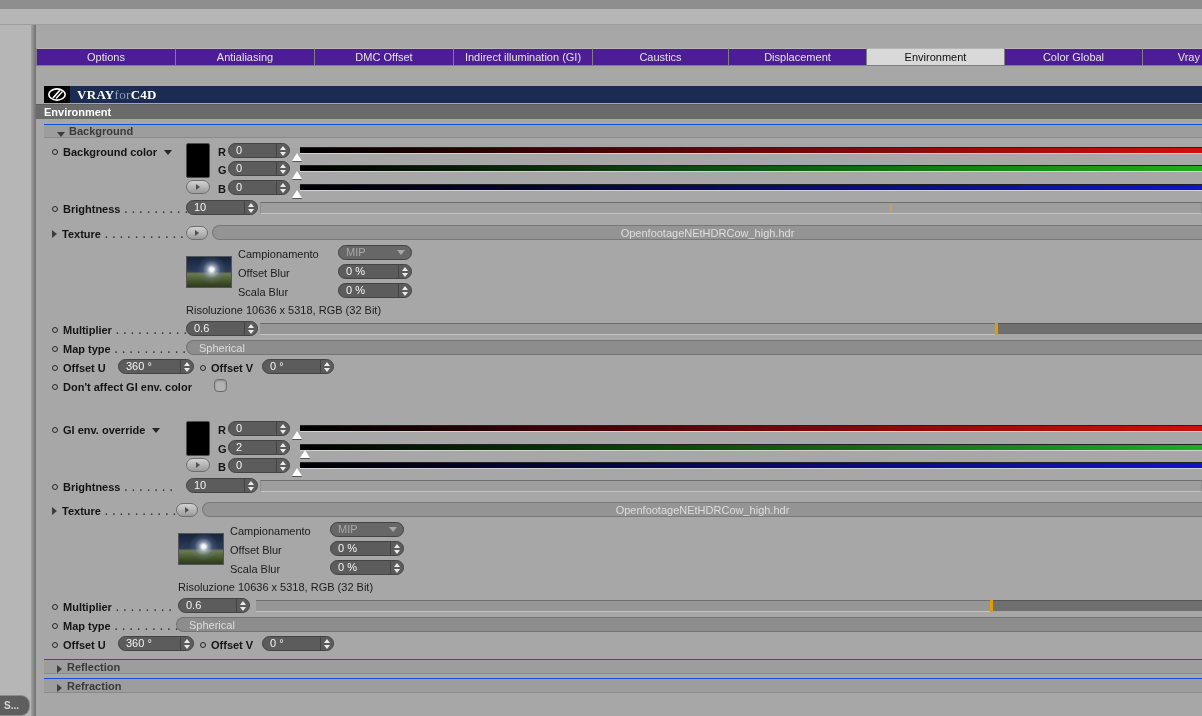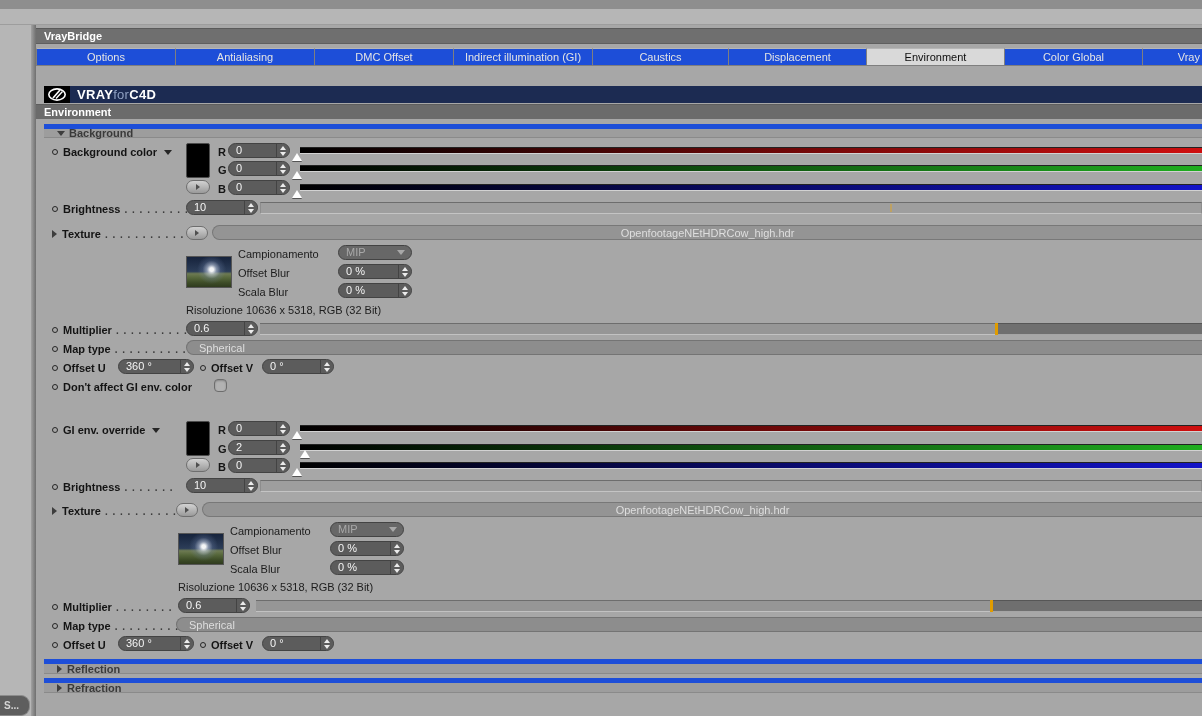--- a/index.html
+++ b/index.html
@@ -2,31 +2,31 @@
 <html><head>
 <meta charset="utf-8">
 <style>
   html,body{margin:0;padding:0;}
   body{font-family:"Liberation Sans",sans-serif;background:#b5b5b5;}
   #root{position:relative;width:1202px;height:716px;overflow:hidden;background:#b5b5b5;}
   .abs{position:absolute;box-sizing:border-box;}
   .panel{background:#a7a7a7;}
   .titlebar{background:#6f6f6f;border-top:1px solid #5a5a5a;border-bottom:1px solid #5f5f5f;color:#fff;font-weight:bold;font-size:11px;display:flex;align-items:center;padding-left:8px;}
   .tabsrow{display:flex;}
-  .tab{background:#1d4ed8;border:1px solid #7f7f7f;border-top-color:#b6b6b6;border-left:none;color:#e4e4e4;font-size:11px;display:flex;align-items:center;justify-content:center;box-sizing:border-box;white-space:nowrap;overflow:hidden;}
+  .tab{background:#4c1d95;border:1px solid #7f7f7f;border-top-color:#b6b6b6;border-left:none;color:#e4e4e4;font-size:11px;display:flex;align-items:center;justify-content:center;box-sizing:border-box;white-space:nowrap;overflow:hidden;}
   .tab:first-child{border-left:1px solid #7f7f7f;}
   .tab.sel{background:#d9d9d9;color:#0d0d0d;}
   .logobar{background:#1c2b52;display:flex;align-items:center;}
   .logobox{width:26px;height:17px;background:#000;display:flex;align-items:center;justify-content:center;margin-right:7px;}
-  .brand{font-size:13px;letter-spacing:.3px;}
+  .brand{font-size:13px;letter-spacing:.3px;font-family:Liberation Serif, serif;}
   .brand .b1{color:#fff;font-weight:bold;}
   .brand .b2{color:#8fa0c2;font-weight:normal;}
   .brand .b3{color:#fff;font-weight:bold;}
   .widehdr{background:#6b6b6b;border-top:1px solid #5e5e5e;color:#fff;font-weight:bold;font-size:11px;display:flex;align-items:center;padding-left:8px;}
-  .secthdr{background:#9d9d9d;border-top:5px solid #1d4ed8;border-bottom:1px solid #8a8a8a;color:#3a3a3a;font-weight:bold;font-size:11px;display:flex;align-items:center;padding-left:13px;}
+  .secthdr{background:#9d9d9d;border-top:1px solid #1d4ed8;border-bottom:1px solid #8a8a8a;color:#3a3a3a;font-weight:bold;font-size:11px;display:flex;align-items:flex-end;padding-left:13px;}
   .tri-open{width:0;height:0;border-left:4px solid transparent;border-right:4px solid transparent;border-top:5px solid #3d3d3d;margin-right:4px;}
   .tri-closed{width:0;height:0;border-top:4px solid transparent;border-bottom:4px solid transparent;border-left:5px solid #3d3d3d;margin-right:5px;}
   .lbl{font-weight:bold;font-size:11px;color:#141414;white-space:nowrap;display:flex;align-items:center;}
   .lbl-reg{font-size:11px;color:#1c1c1c;white-space:nowrap;}
   .bullet{display:inline-block;width:4px;height:4px;border:1px solid #262626;border-radius:50%;margin-right:5px;}
   .dots{font-size:10px;color:#3c3c3c;letter-spacing:1px;margin-left:4px;font-weight:bold;}
   .caret-dn{width:0;height:0;border-left:4px solid transparent;border-right:4px solid transparent;border-top:5px solid #262626;margin-left:7px;}
   .field{background:#5c5c5c;border:1px solid #434343;border-radius:8px;display:flex;align-items:center;color:#f4f4f4;font-size:11px;overflow:hidden;}
   .field .v{flex:1;padding-left:7px;line-height:13px;white-space:nowrap;}
   .stepper{width:12px;align-self:stretch;border-left:1px solid #434343;display:flex;flex-direction:column;align-items:center;justify-content:center;background:#5c5c5c;}
@@ -57,23 +57,20 @@
 <body>
 
 <div id="root">
 
   <div class="abs" style="left:0;top:0;width:1202px;height:9px;background:#8e8e8e;"></div>
   <div class="abs" style="left:0;top:9px;width:1202px;height:16px;background:#b6b6b6;border-bottom:1px solid #9d9d9d;"></div>
   <div class="abs" style="left:0;top:25px;width:31px;height:691px;background:#b6b6b6;"></div>
   <div class="abs" style="left:31px;top:25px;width:5px;height:691px;background:linear-gradient(to right,#a2a2a2,#6f6f6f);"></div>
   <div class="abs panel" style="left:36px;top:25px;width:1166px;height:691px;"></div>
 
-  <div class="abs titlebar" style="left:36px;top:28px;width:1166px;height:16px;">
-    <span>VrayBridge</span>
-  </div>
 
   <div class="abs tabsrow" style="left:36px;top:48px;width:1166px;height:18px;">
     <div class="tab" style="width:140px;">
         <span>Options</span>
       </div>
     <div class="tab" style="width:139px;">
         <span>Antialiasing</span>
       </div>
     <div class="tab" style="width:139px;">
         <span>DMC Offset</span>

